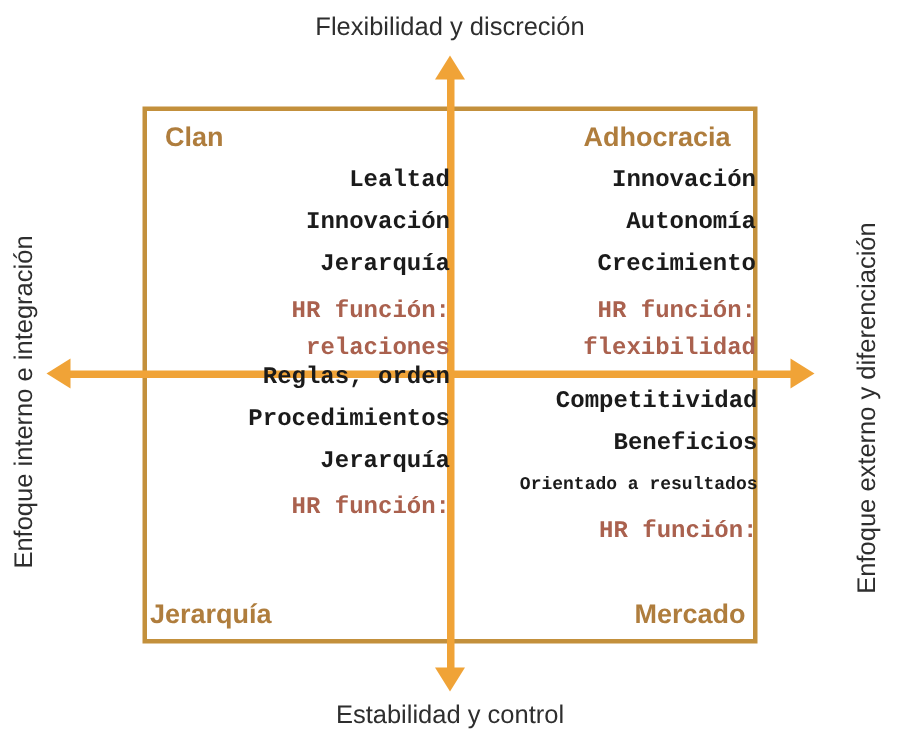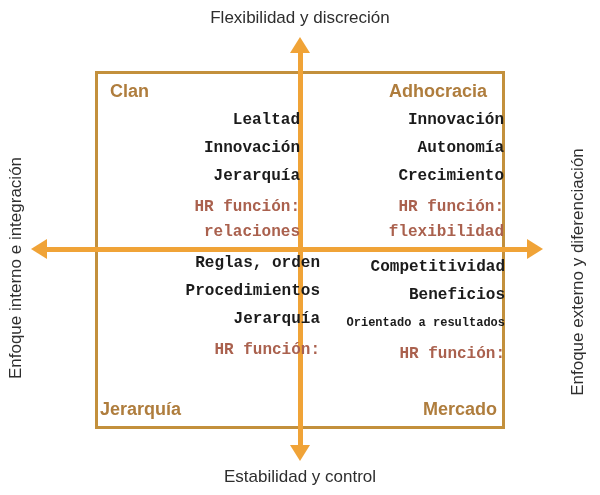--- a/index.html
+++ b/index.html
@@ -58,21 +58,21 @@
 
   
   .q-col {
     position: absolute;
     width: 205px;
     text-align: right;
     font-family: Liberation Mono, monospace;
   }
   .col-tl { left: 95px;  top: 106px; }
   .col-tr { left: 299px; top: 106px; }
-  .col-bl { left: 95px;  top: 249px; padding-left: 20px; }
+  .col-bl { left: 95px;  top: 237px; }
   .col-br { left: 300px; top: 253px; }
 
   .item {
     font-size: 16px;
     font-weight: bold;
     color: #1b1b1b;
     line-height: 28px;
     white-space: nowrap;
   }
   .item.small { font-size: 12px; }

